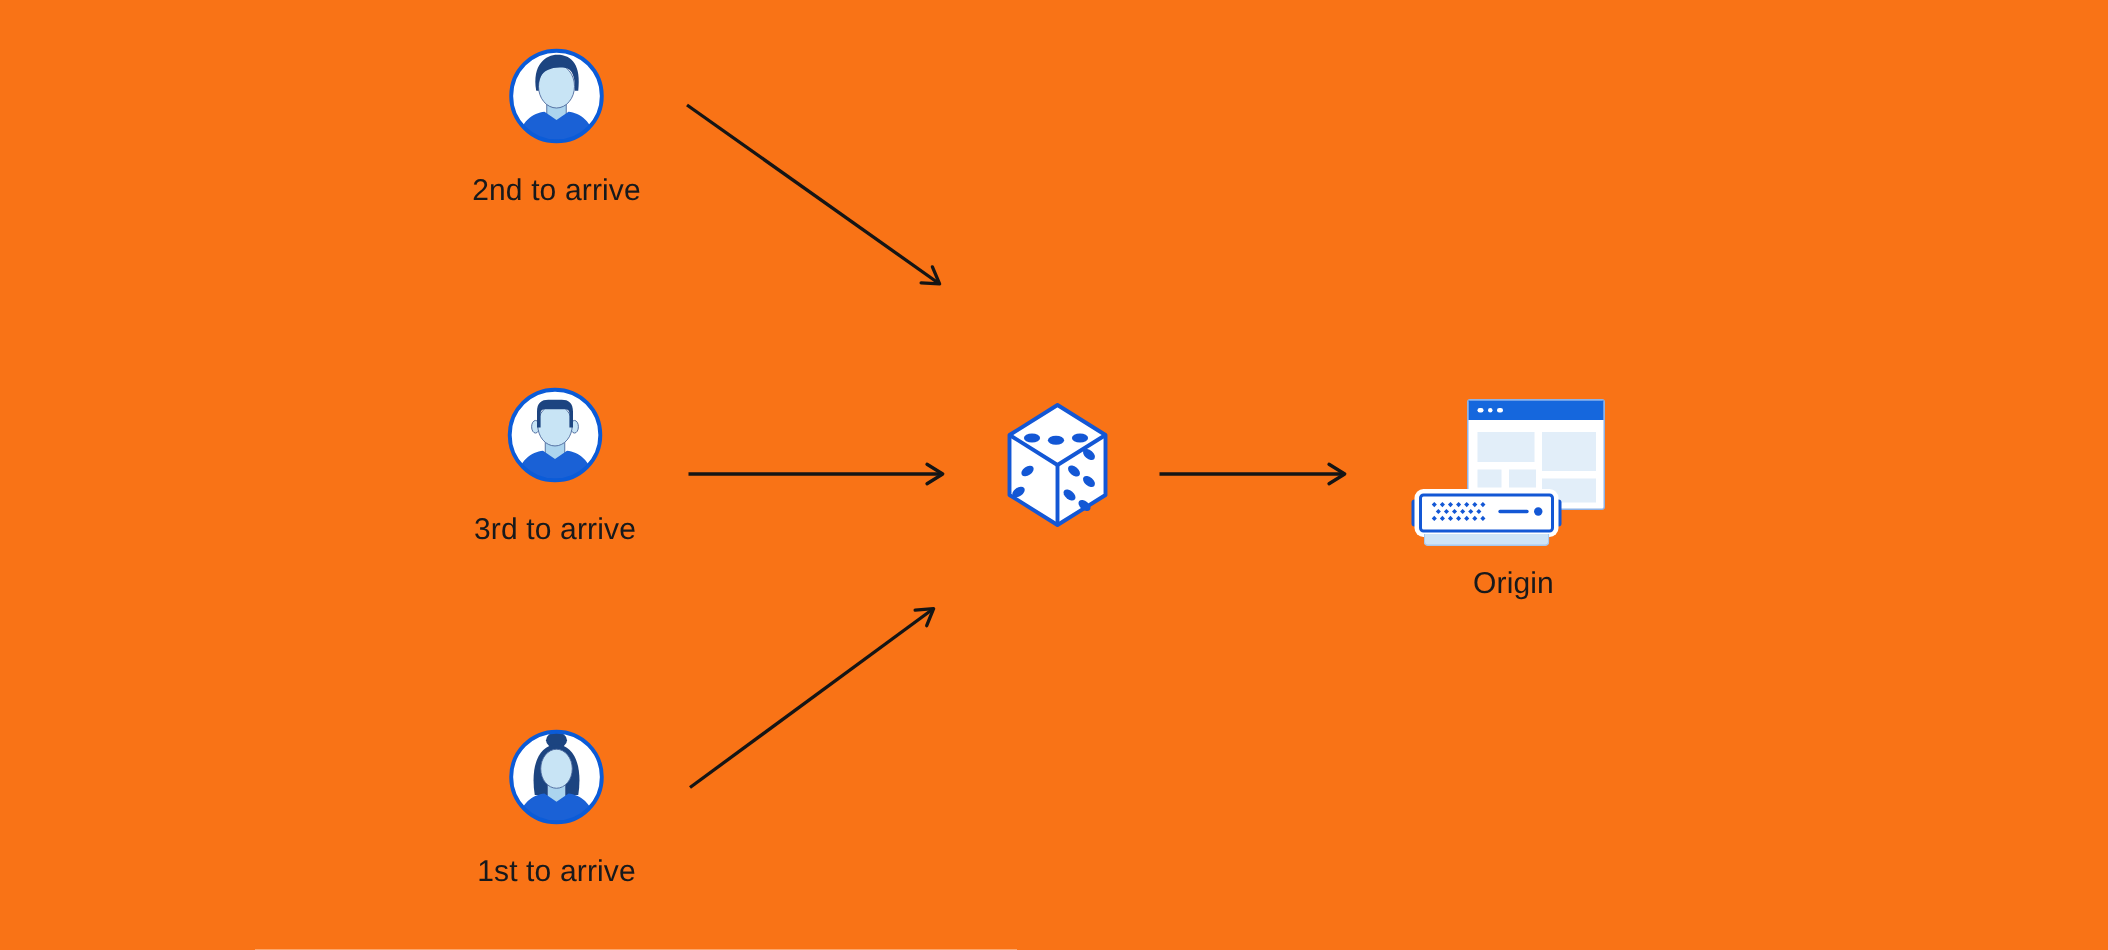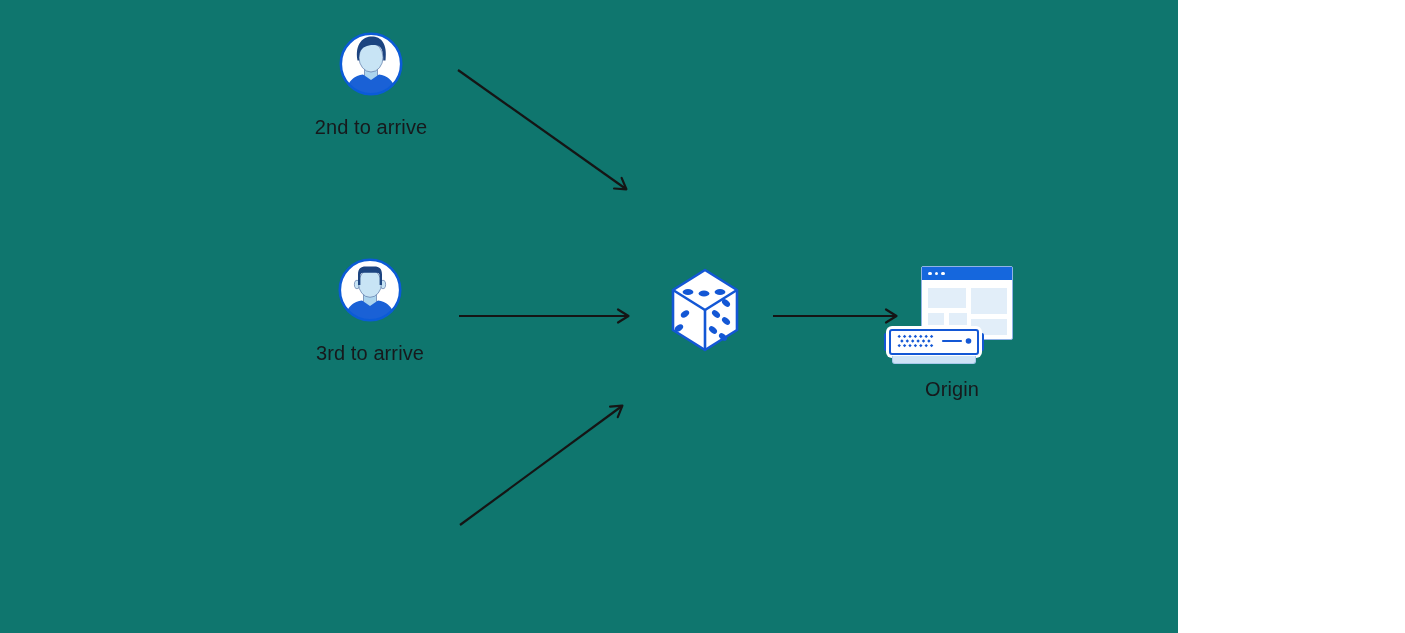--- a/index.html
+++ b/index.html
@@ -2,23 +2,23 @@
 <html><head>
 <meta charset="utf-8">
 <style>
   html, body { margin: 0; padding: 0; }
   body {
     font-family: "Liberation Sans", sans-serif;
     background: #ffffff;
   }
   .canvas {
     position: relative;
-    width: 1178px;
+    width: 1405px;
     height: 633px;
-    background: #0f766e;
+    background: #f97316;
     overflow: hidden;
   }
   .arrows-layer {
     position: absolute;
     left: 0; top: 0;
     pointer-events: none;
   }
   .node { position: absolute; }
   .user-node { width: 66px; }
   .node-label {
@@ -159,20 +159,39 @@
         <ellipse cx="33" cy="26.5" rx="11.5" ry="13.8" fill="#c8e4f5" stroke="#49679b" stroke-width="0.6"></ellipse>
         <path d="M21,28 L21,17.5 C21,11.5 24,9.5 28.5,9.5 L37.5,9.5 C42,9.5 45,11.5 45,17.5 L45,28
                  L42.6,28 L42.6,18.5 C42.6,16.6 41.6,15.8 39.8,15.8 L26.2,15.8
                  C24.4,15.8 23.4,16.6 23.4,18.5 L23.4,28 Z" fill="#1c4480"></path>
       </g>
       <circle cx="33" cy="33" r="30.2" fill="none" stroke="#0b5bd7" stroke-width="2.6"></circle>
     </svg>
     <div class="node-label">3rd to arrive</div>
   </div>
 
+  <div class="node user-node" style="left:338px; top:485px;">
+    <svg width="66" height="66" viewBox="0 0 66 66">
+      <defs>
+          <clipPath id="clipC">
+            <circle cx="33" cy="33" r="30.2"></circle>
+          </clipPath>
+        </defs>
+      <circle cx="33" cy="33" r="30.2" fill="#ffffff"></circle>
+      <g clip-path="url(#clipC)">
+        <ellipse cx="33" cy="8.5" rx="7" ry="5.5" fill="#1c4480"></ellipse>
+        <path d="M18.5,45 C15.5,26 21,11.5 33,11.5 C45,11.5 50.5,26 47.5,45 Z" fill="#1c4480"></path>
+        <rect x="27" y="36" width="12" height="14" rx="2" fill="#abd4ee" stroke="#49679b" stroke-width="0.6"></rect>
+        <ellipse cx="33" cy="27.5" rx="10.5" ry="13" fill="#c8e4f5" stroke="#49679b" stroke-width="0.6"></ellipse>
+        <path d="M7,66 C8,50.5 17,45 25,44 L33,49.5 L41,44 C49,45 58,50.5 59,66 Z" fill="#1a61d6"></path>
+      </g>
+      <circle cx="33" cy="33" r="30.2" fill="none" stroke="#0b5bd7" stroke-width="2.6"></circle>
+    </svg>
+    <div class="node-label">1st to arrive</div>
+  </div>
 
   <div class="node" style="left:670px; top:268px;">
     <svg width="70" height="84" viewBox="0 0 70 84">
       <g fill="#ffffff" stroke="#1357d5" stroke-width="2.6" stroke-linejoin="round">
         <path d="M35 2 L67 22 L67 62 L35 82 L3 62 L3 22 Z"></path>
         <path d="M3 22 L35 42 L67 22" fill="none"></path>
         <path d="M35 42 L35 82" fill="none"></path>
       </g>
       <g fill="#1357d5">
         <ellipse cx="18" cy="24" rx="5.4" ry="3"></ellipse>
@@ -182,21 +201,21 @@
         <ellipse cx="9" cy="60" rx="4.6" ry="2.9" transform="rotate(-35 9 60)"></ellipse>
         <ellipse cx="56" cy="35" rx="4.6" ry="2.9" transform="rotate(40 56 35)"></ellipse>
         <ellipse cx="46" cy="46" rx="4.6" ry="2.9" transform="rotate(40 46 46)"></ellipse>
         <ellipse cx="56" cy="53" rx="4.6" ry="2.9" transform="rotate(40 56 53)"></ellipse>
         <ellipse cx="43" cy="62" rx="4.6" ry="2.9" transform="rotate(40 43 62)"></ellipse>
         <ellipse cx="53" cy="69" rx="4.6" ry="2.9" transform="rotate(40 53 69)"></ellipse>
       </g>
     </svg>
   </div>
 
-  <div class="node origin-node" style="left:884px; top:266px;">
+  <div class="node origin-node" style="left:941px; top:266px;">
     <div class="browser-window">
       <div class="browser-titlebar">
         <span class="tb-dot"></span>
         <span class="tb-dot"></span>
         <span class="tb-dot"></span>
       </div>
       <div class="cblock cblock-a"></div>
       <div class="cblock cblock-b"></div>
       <div class="cblock cblock-c"></div>
       <div class="cblock cblock-d"></div>

